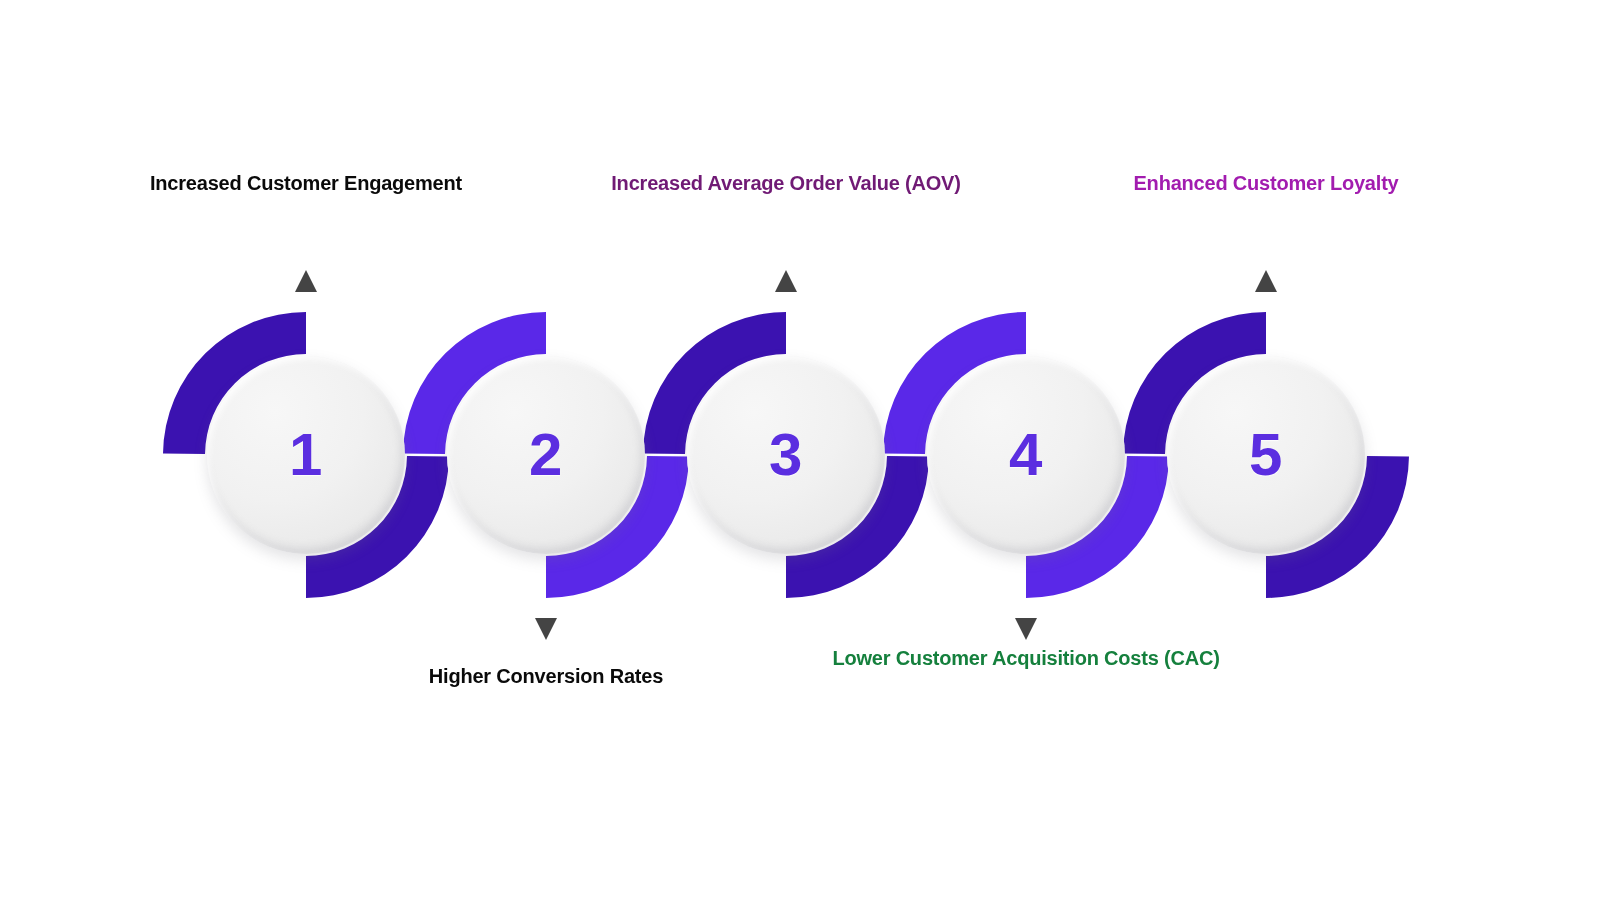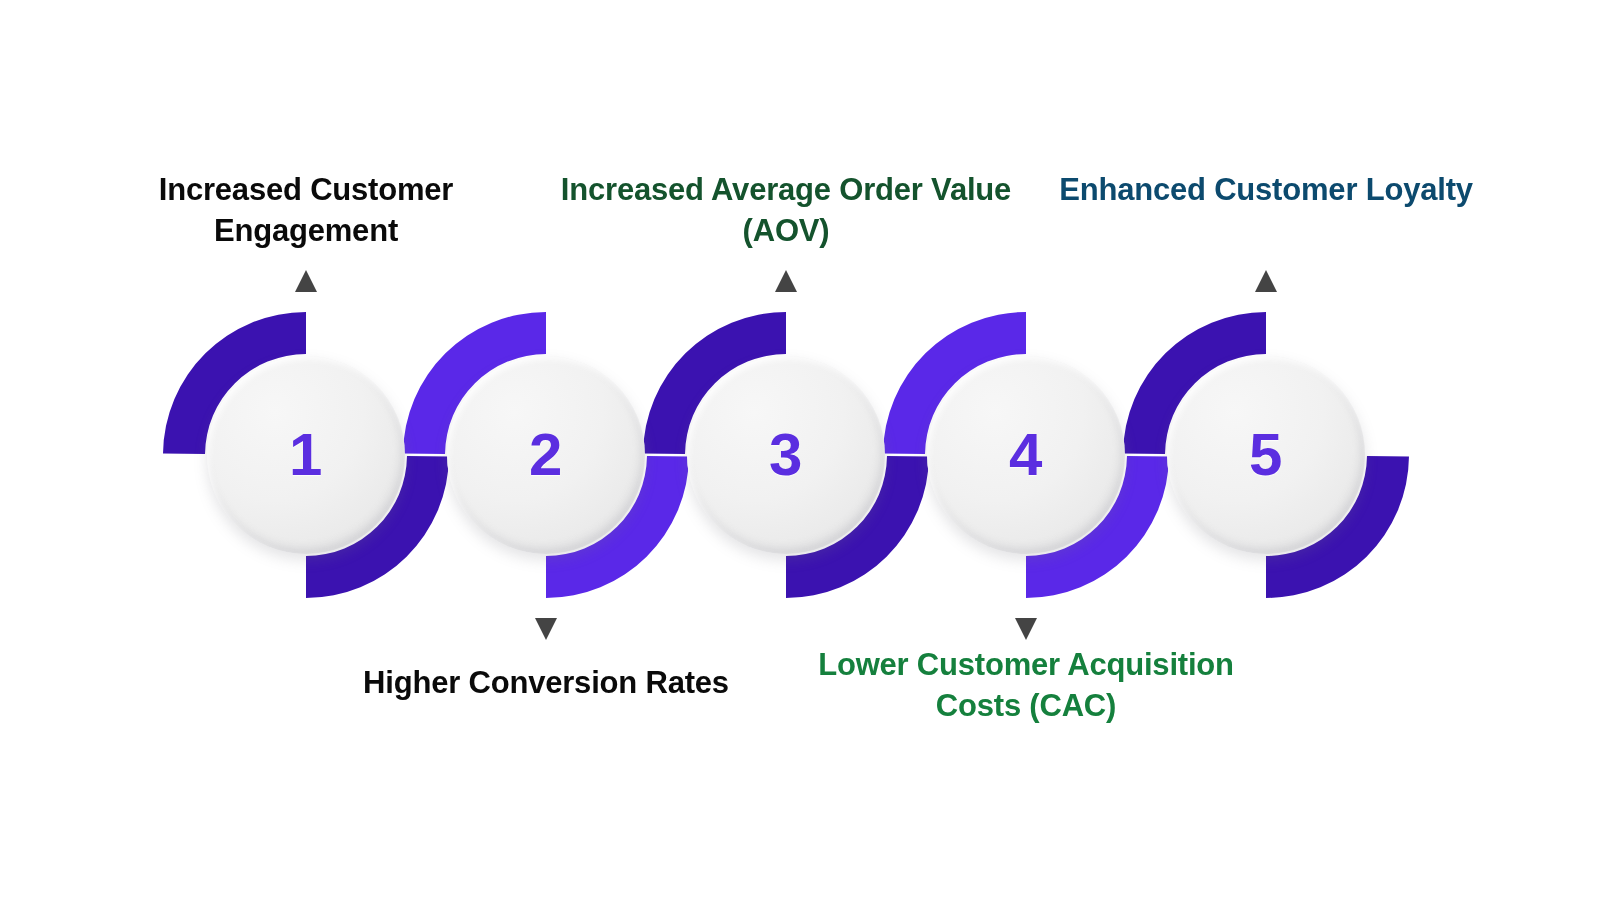--- a/index.html
+++ b/index.html
@@ -88,21 +88,21 @@
     user-select: none;
     text-shadow: 0 1px 1px rgba(255,255,255,0.9);
   }
 
   
   .label {
     position: absolute;
     width: 460px;
     text-align: center;
     font-family: "Liberation Sans", sans-serif;
-    font-size: 31px;
+    font-size: 20px;
     font-weight: 700;
     line-height: 1.32;
     color: #0a0a0a;
     letter-spacing: -0.2px;
   }
   .label.top    { bottom: auto; }
   .label.bottom { top: auto; }
 
   
   .marker {
@@ -233,20 +233,20 @@
         </div>
       </div>
     </div>
 
   <div class="stage" id="annotations">
       <div class="marker up" style="left: 295px; top: 270px; border-bottom-color: rgb(68, 68, 68); border-top-color: transparent;"></div>
       <div class="label top" style="left: 76px; top: 170px; color: rgb(10, 10, 10);">Increased Customer Engagement</div>
       <div class="marker down" style="left: 535px; top: 618px; border-bottom-color: transparent; border-top-color: rgb(68, 68, 68);"></div>
       <div class="label bottom" style="left: 316px; top: 663px; color: rgb(10, 10, 10); text-align: center;">Higher Conversion Rates</div>
       <div class="marker up" style="left: 775px; top: 270px; border-bottom-color: rgb(68, 68, 68); border-top-color: transparent;"></div>
-      <div class="label top" style="left: 556px; top: 170px; color: #14532d;">Increased Average Order Value (AOV)</div>
+      <div class="label top" style="left: 556px; top: 170px; color: #701a75;">Increased Average Order Value (AOV)</div>
       <div class="marker down" style="left: 1015px; top: 618px; border-bottom-color: transparent; border-top-color: rgb(68, 68, 68);"></div>
       <div class="label bottom" style="left: 796px; top: 645px; color: #15803d;">Lower Customer Acquisition Costs (CAC)</div>
       <div class="marker up" style="left: 1255px; top: 270px; border-bottom-color: rgb(68, 68, 68); border-top-color: transparent;"></div>
-      <div class="label top" style="left: 1036px; top: 170px; color: #0c4a6e;">Enhanced Customer Loyalty</div>
+      <div class="label top" style="left: 1036px; top: 170px; color: #a21caf;">Enhanced Customer Loyalty</div>
     </div>
 
 </div>
 
 </body></html>

